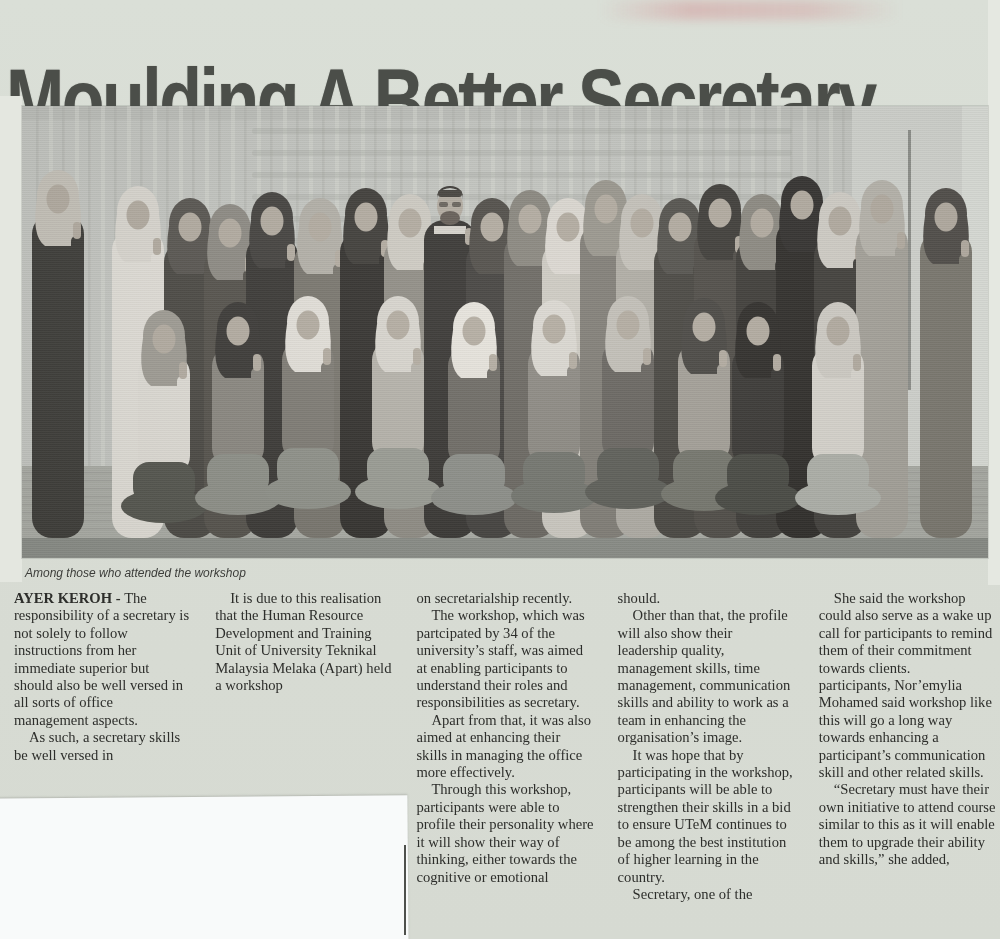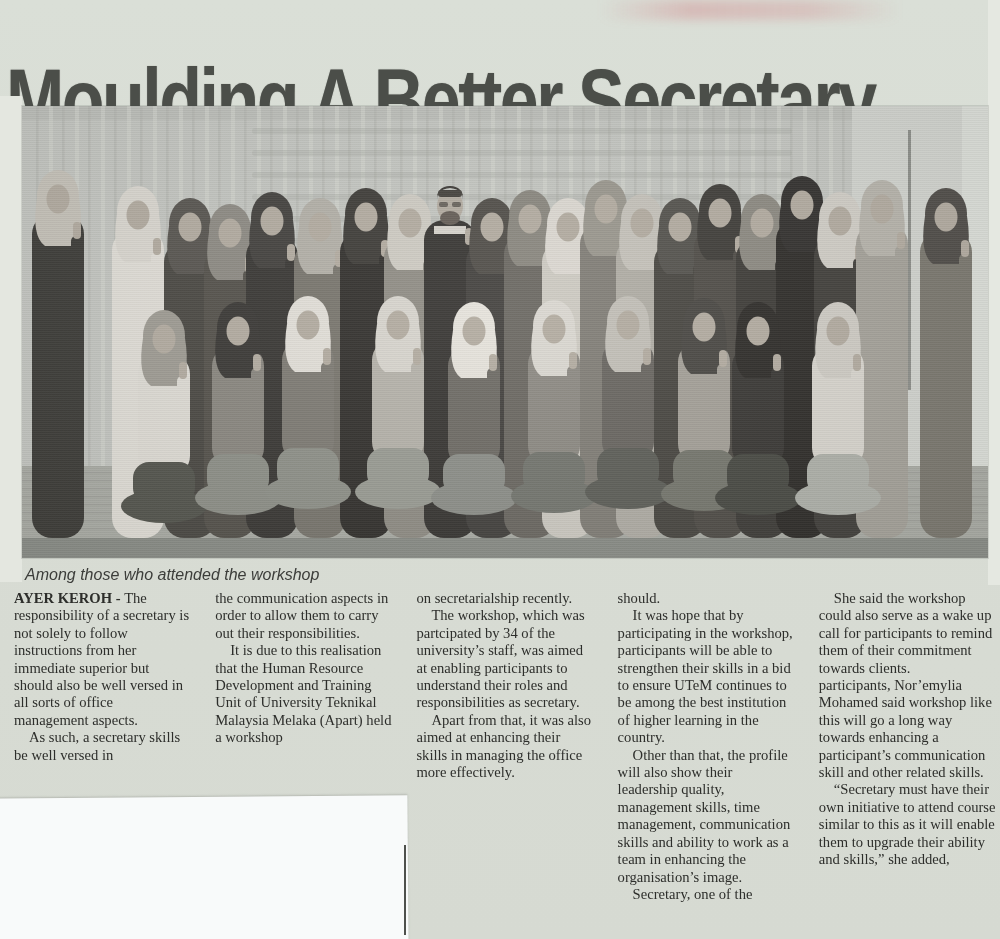--- a/index.html
+++ b/index.html
@@ -21,21 +21,21 @@
   
   .left-margin{position:absolute;left:0;top:96px;width:22px;height:486px;background:#e4e7e0;}
   .right-margin{position:absolute;right:0;top:0;width:12px;height:585px;background:#e5e8e1;}
   .photo-wrap{position:absolute;left:22px;top:106px;width:966px;height:452px;
               background:#c5c7c2;box-shadow:0 0 0 1px rgba(70,72,68,.15);}
   .photo-wrap svg{display:block;width:100%;height:100%;}
   .photo-wrap::after{content:'';position:absolute;inset:0;pointer-events:none;
       background:repeating-linear-gradient(0deg,rgba(255,255,255,.04) 0 1px,rgba(40,40,38,.035) 1px 2px),
                  radial-gradient(ellipse at 50% 45%,rgba(255,255,255,.05),rgba(40,42,40,.07) 95%);}
   .caption{position:absolute;left:25px;top:566px;font-family:"Liberation Sans",sans-serif;
-           font-style:italic;font-size:16px;color:#3c3d3a;}
+           font-style:italic;font-size:12px;color:#3c3d3a;}
 
   
   .article{position:absolute;left:14px;top:590px;width:982px;display:flex;gap:24px;}
   .col{width:190px;font-size:14.6px;line-height:17.4px;color:#2d2e2b;text-align:left;}
   .para{margin:0;}
   .para.indent{text-indent:15px;}
   .lead{font-weight:bold;}
 
   
   .white-patch{position:absolute;left:-8px;top:797px;width:416px;height:155px;
@@ -359,32 +359,32 @@
   </div>
 
   <div class="caption">Among those who attended the workshop</div>
 
   <div class="article">
     <div class="col">
       <p class="para"><span class="lead">AYER KEROH - </span><span>The responsibility of a secretary is not solely to follow instructions from her immediate superior but should also be well versed in all sorts of office management aspects.</span></p>
       <p class="para indent">As such, a secretary skills be well versed in</p>
     </div>
     <div class="col">
-      <p class="para">the communication aspects in order to allow them to carry out their responsibilities.</p>
       <p class="para indent">It is due to this realisation that the Human Resource Development and Training Unit of University Teknikal Malaysia Melaka (Apart) held a workshop</p>
     </div>
     <div class="col">
       <p class="para">on secretarialship recently.</p>
       <p class="para indent">The workshop, which was partcipated by 34 of the university’s staff, was aimed at enabling participants to understand their roles and responsibilities as secretary.</p>
       <p class="para indent">Apart from that, it was also aimed at enhancing their skills in managing the office more effectively.</p>
+      <p class="para indent">Through this workshop, participants were able to profile their personality where it will show their way of thinking, either towards the cognitive or emotional</p>
     </div>
     <div class="col">
       <p class="para">should.</p>
+      <p class="para indent">Other than that, the profile will also show their leadership quality, management skills, time management, communication skills and ability to work as a team in enhancing the organisation’s image.</p>
       <p class="para indent">It was hope that by participating in the workshop, participants will be able to strengthen their skills in a bid to ensure UTeM continues to be among the best institution of higher learning in the country.</p>
-      <p class="para indent">Other than that, the profile will also show their leadership quality, management skills, time management, communication skills and ability to work as a team in enhancing the organisation’s image.</p>
       <p class="para indent">Secretary, one of the</p>
     </div>
     <div class="col">
       <p class="para indent">She said the workshop could also serve as a wake up call for participants to remind them of their commitment towards clients.</p>
       <p class="para">participants, Nor’emylia Mohamed said workshop like this will go a long way towards enhancing a participant’s communication skill and other related skills.</p>
       <p class="para indent">“Secretary must have their own initiative to attend course similar to this as it will enable them to upgrade their ability and skills,” she added,</p>
     </div>
   </div>
 
   <div class="white-patch"></div>

